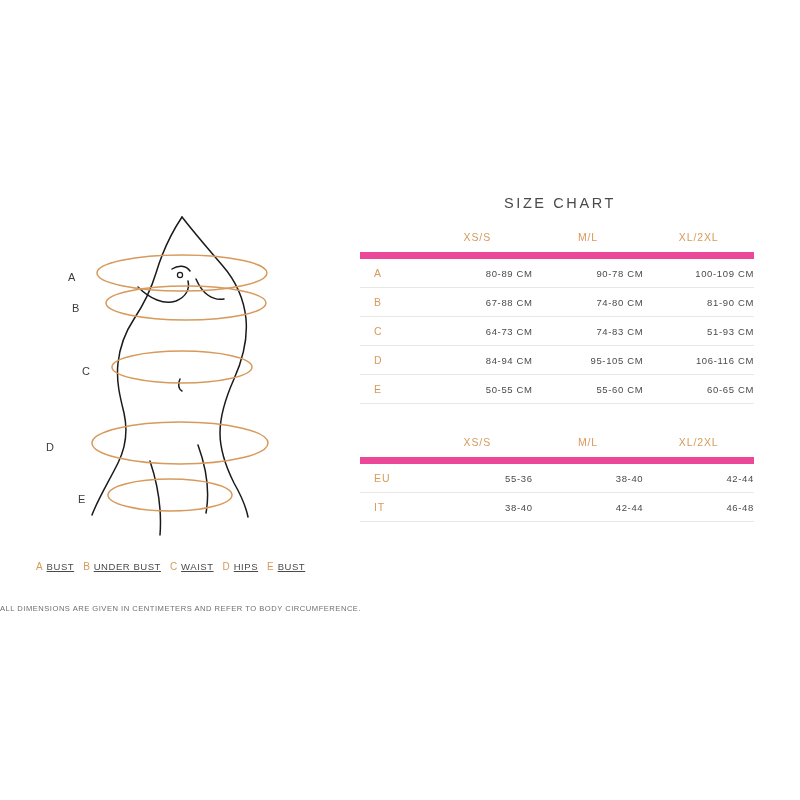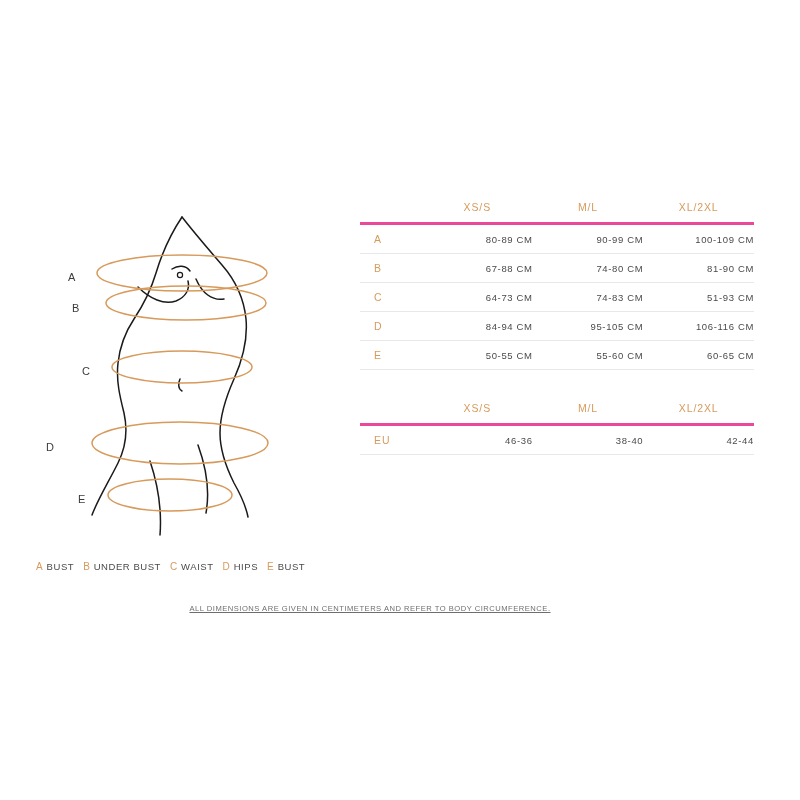--- a/index.html
+++ b/index.html
@@ -56,20 +56,21 @@
   }
   .legend-key {
     color: #d79a5b;
     font-size: 10px;
     letter-spacing: 0.4px;
   }
   .legend-val {
     color: #4a4a4a;
     font-size: 9.5px;
     letter-spacing: 0.55px;
+    text-decoration: underline;
   }
 
   
   .tables {
     position: absolute;
     left: 360px;
     top: 195px;
     width: 400px;
   }
   .table-title {
@@ -84,21 +85,21 @@
     width: 394px;
     table-layout: fixed;
   }
   thead th {
     font-weight: normal;
     color: #d79a5b;
     font-size: 10.5px;
     letter-spacing: 0.9px;
     padding: 6px 0 9px 0;
     text-align: center;
-    border-bottom: 3px solid #ec4899;
+    border-bottom: 7px solid #ec4899;
   }
   thead th.col-label {
     width: 62px;
   }
   tbody td {
     font-size: 9.5px;
     letter-spacing: 0.65px;
     color: #4a4a4a;
     text-align: right;
     padding: 8px 0;
@@ -114,25 +115,23 @@
     text-align: left;
     padding-left: 14px;
   }
   .spacer-1 { height: 26px; }
 
   .footnote {
     position: absolute;
     left: 0;
     top: 604px;
     width: 740px;
-    text-align: center;
     font-size: 7.6px;
     letter-spacing: 0.5px;
     color: #6e6e6e;
-    text-decoration: underline;
   }
 </style>
 </head>
 <body>
 
 <div class="page">
 
   <div class="figure-block">
     <svg class="figure-svg" width="310" height="400" viewBox="0 0 310 400">
       <g fill="none" stroke="#1a1a1a" stroke-width="1.5" stroke-linecap="round">
@@ -196,35 +195,36 @@
       <span class="legend-val">HIPS</span>
     </span>
     <span class="legend-item">
       <span class="legend-key">E</span>
       <span class="legend-val">BUST</span>
     </span>
   </div>
 
   <div class="tables">
 
+    <div class="table-title">SIZE CHART</div>
 
     <table>
       <thead>
         <tr>
           <th class="col-label"></th>
           <th>XS/S</th>
           <th>M/L</th>
           <th>XL/2XL</th>
         </tr>
       </thead>
       <tbody>
         <tr>
           <td class="row-label">A</td>
           <td>80-89 CM</td>
-          <td>90-99 CM</td>
+          <td>90-78 CM</td>
           <td>100-109 CM</td>
         </tr>
         <tr>
           <td class="row-label">B</td>
           <td>67-88 CM</td>
           <td>74-80 CM</td>
           <td>81-90 CM</td>
         </tr>
         <tr>
           <td class="row-label">C</td>
@@ -255,23 +255,29 @@
         <tr>
           <th class="col-label"></th>
           <th>XS/S</th>
           <th>M/L</th>
           <th>XL/2XL</th>
         </tr>
       </thead>
       <tbody>
         <tr>
           <td class="row-label">EU</td>
-          <td>46-36</td>
+          <td>55-36</td>
           <td>38-40</td>
           <td>42-44</td>
+        </tr>
+        <tr>
+          <td class="row-label">IT</td>
+          <td>38-40</td>
+          <td>42-44</td>
+          <td>46-48</td>
         </tr>
       </tbody>
     </table>
   </div>
 
   <div class="footnote">ALL DIMENSIONS ARE GIVEN IN CENTIMETERS AND REFER TO BODY CIRCUMFERENCE.</div>
 
 </div>
 
 </body></html>

